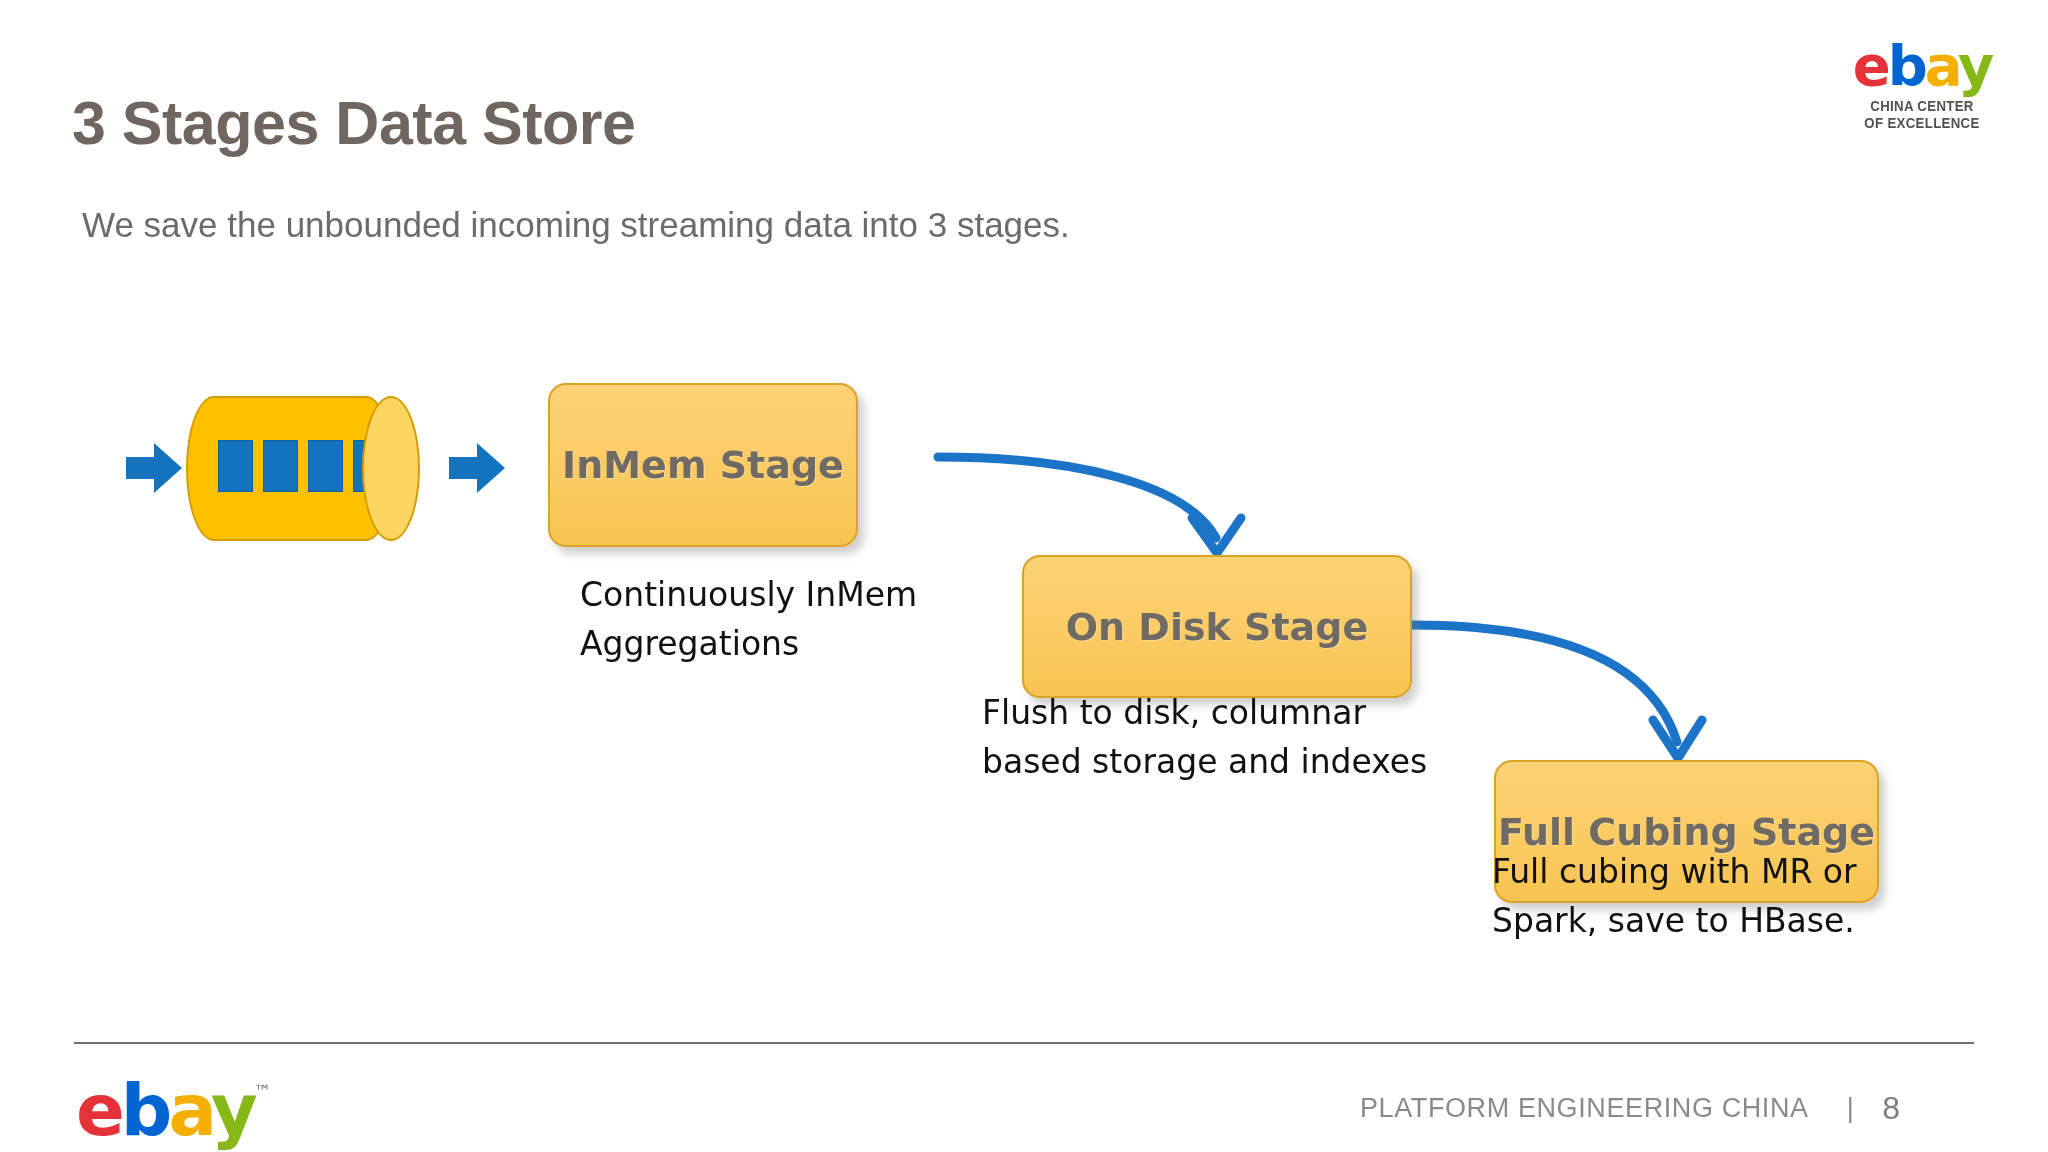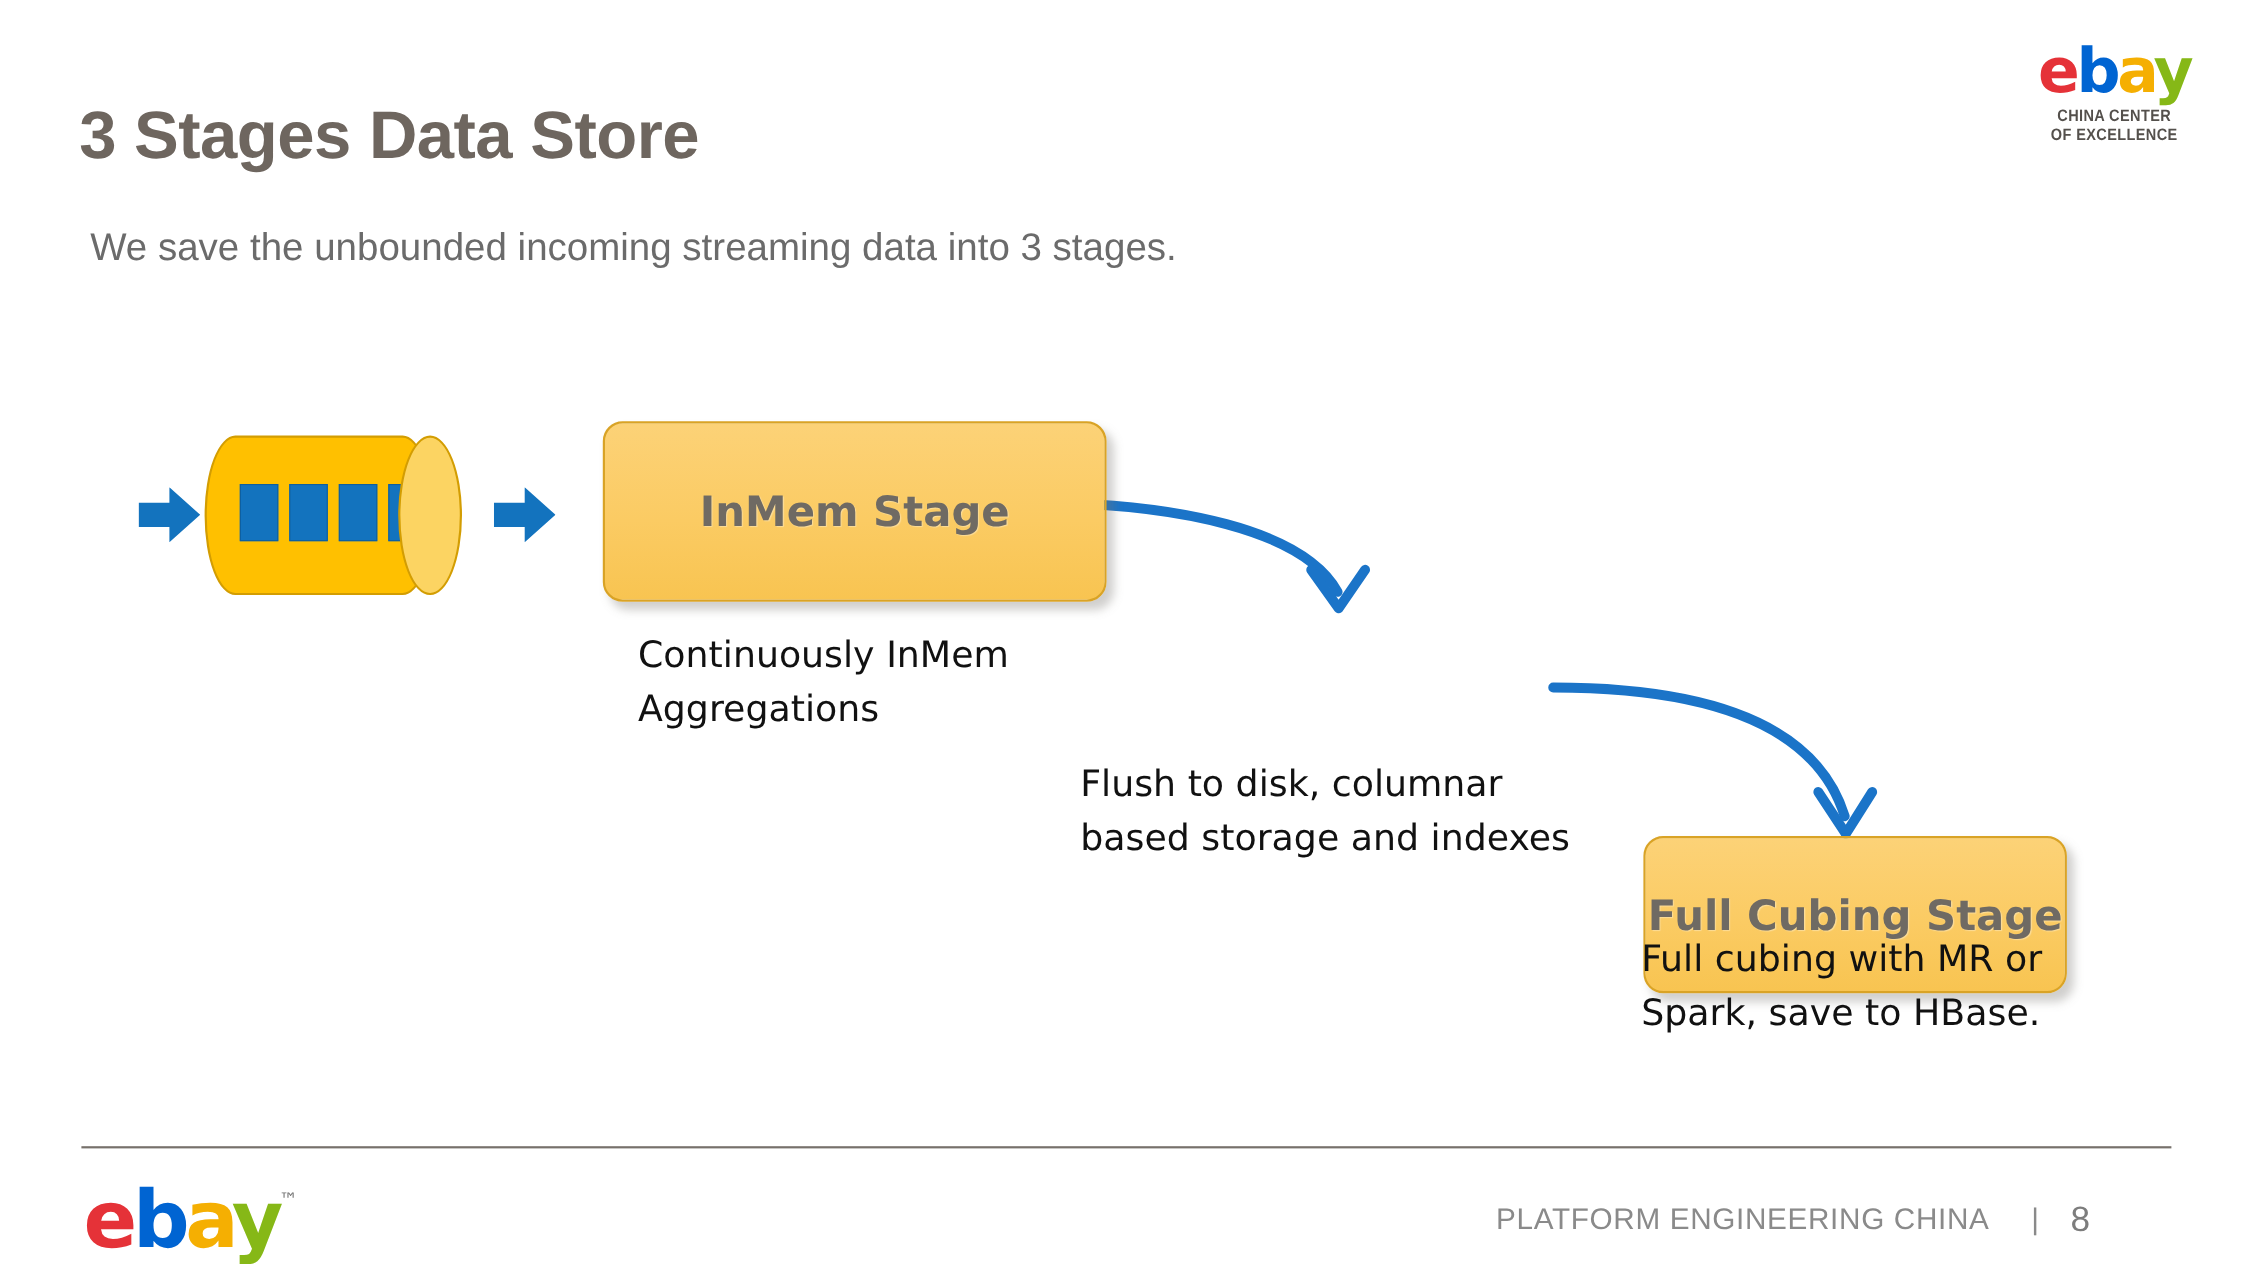--- a/index.html
+++ b/index.html
@@ -147,21 +147,21 @@
   }
   .stage-label {
     font-size: 38px;
     font-weight: bold;
     color: #6f6a63;
     text-shadow: 1px 1px 1px rgba(255, 255, 255, 0.35);
     white-space: nowrap;
     font-family: "DejaVu Sans", sans-serif;
   }
 
-  #box-inmem       { left: 548px;  top: 133px; width: 458px; height: 164px; }
+  #box-inmem       { left: 548px;  top: 133px; width: 310px; height: 164px; }
   #box-ondisk      { left: 1022px; top: 305px; width: 390px; height: 143px; }
   #box-fullcubing  { left: 1470px; top: 510px; width: 385px; height: 143px; margin-left: 24px; }
 
   
   .caption {
     position: absolute;
     font-size: 33px;
     line-height: 49px;
     color: #111111;
     font-family: "DejaVu Sans", sans-serif;
@@ -269,20 +269,23 @@
 
   <div class="block-arrow" style="left:449px; top:193px;">
     <svg width="56" height="50" viewBox="0 0 56 50">
       <path d="M 0 14 L 28 14 L 28 0 L 56 25 L 28 50 L 28 36 L 0 36 Z" fill="#1373be"></path>
     </svg>
   </div>
 
   <div id="box-inmem" class="stage-box">
     <span class="stage-label">InMem Stage</span>
   </div>
+  <div id="box-ondisk" class="stage-box">
+    <span class="stage-label">On Disk Stage</span>
+  </div>
   <div id="box-fullcubing" class="stage-box">
     <span class="stage-label">Full Cubing Stage</span>
   </div>
 
   <div id="caption-inmem" class="caption">Continuously InMem
 Aggregations</div>
   <div id="caption-ondisk" class="caption">Flush to disk, columnar
 based storage and indexes</div>
   <div id="caption-cubing" class="caption">Full cubing with MR or
 Spark, save to HBase.</div>

